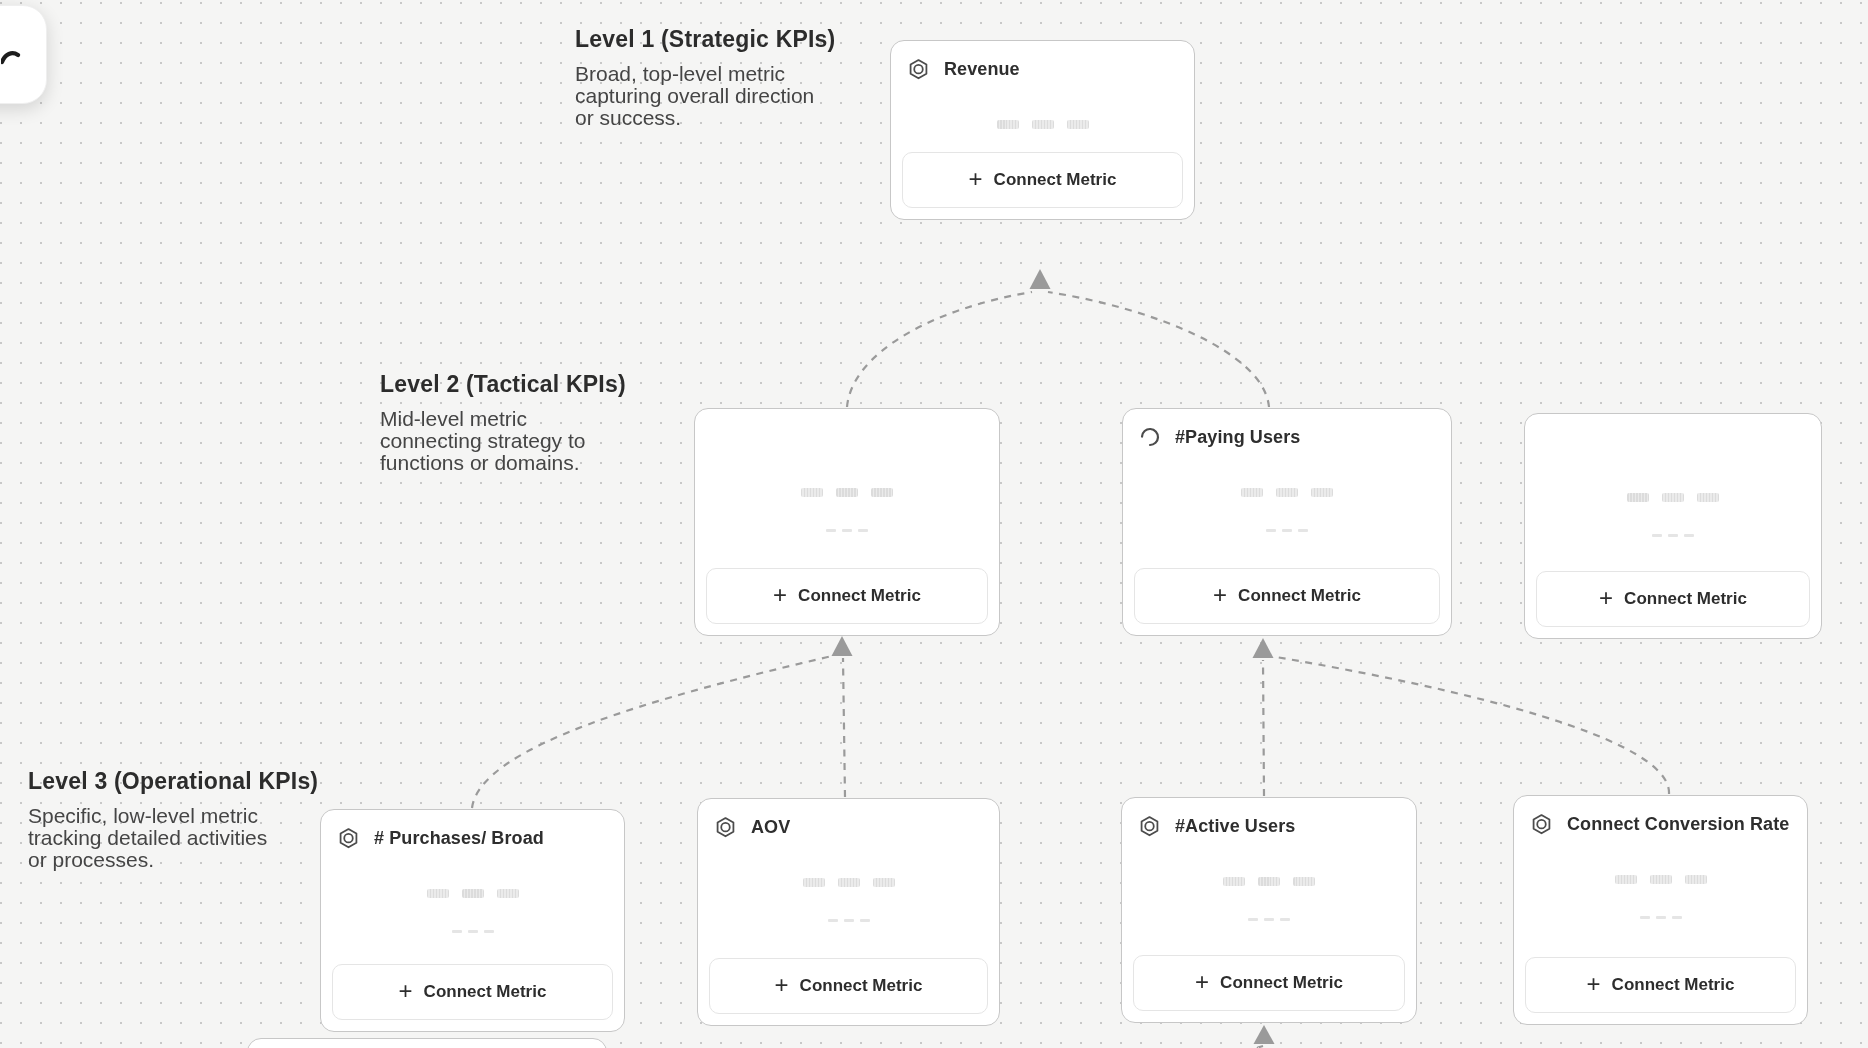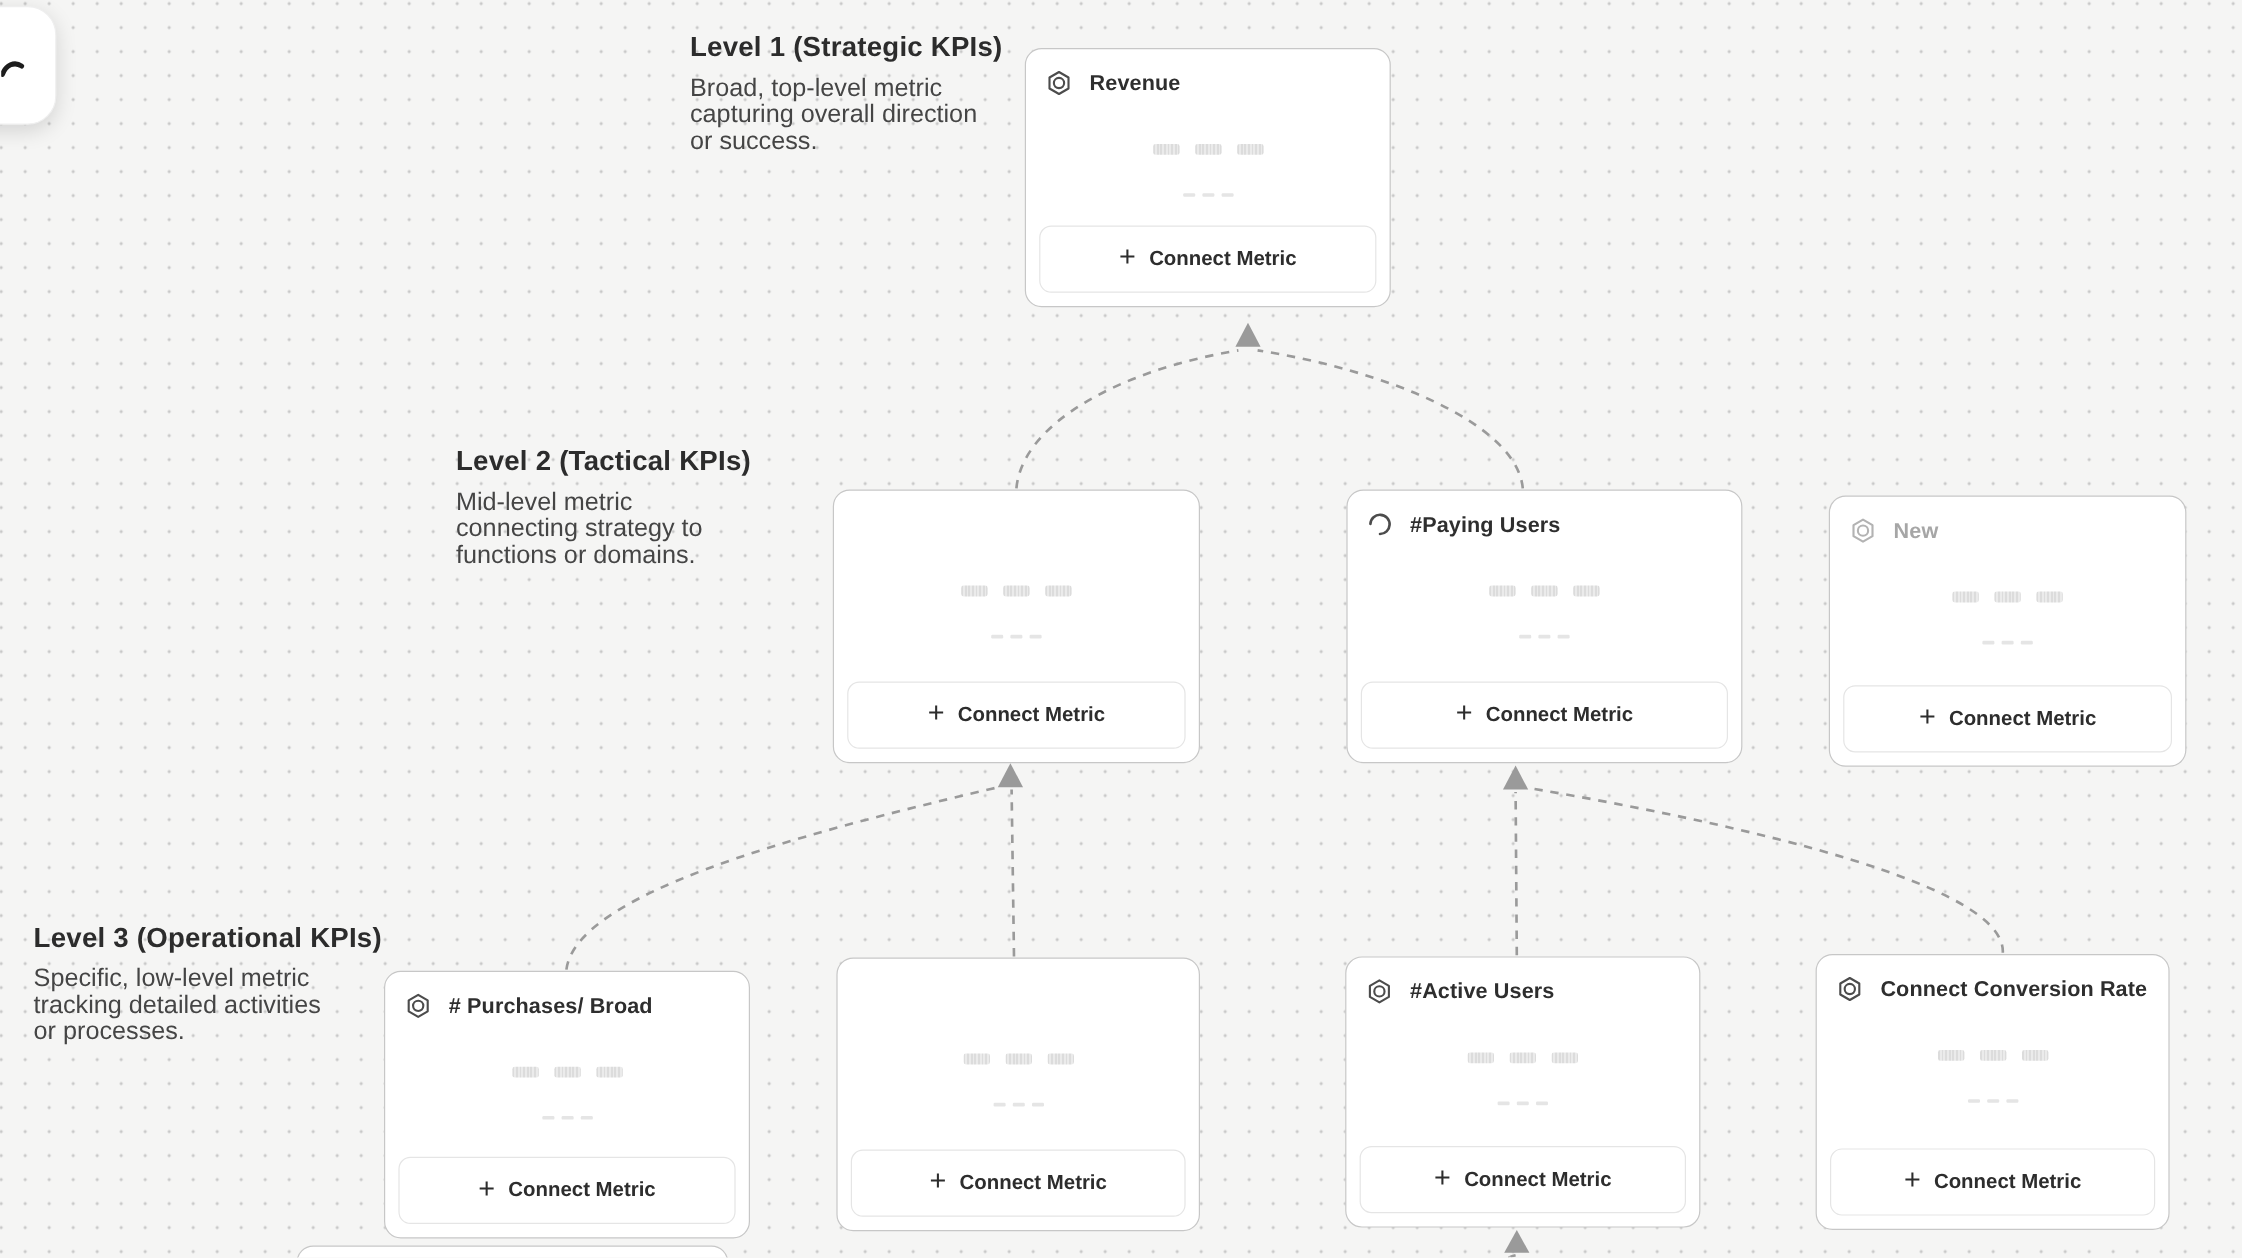--- a/index.html
+++ b/index.html
@@ -102,21 +102,21 @@
   </div>
   <div class="level-label" style="left:380px;top:371px">
     <h2>Level 2 (Tactical KPIs)</h2>
     <p style="width:218px">Mid-level metric connecting strategy to functions or domains.</p>
   </div>
   <div class="level-label" style="left:28px;top:768px">
     <h2>Level 3 (Operational KPIs)</h2>
     <p style="width:262px">Specific, low-level metric tracking detailed activities or processes.</p>
   </div>
 
-  <div class="card" style="left:854px;top:40px;width:305px;height:216px">
+  <div class="card" style="left:890px;top:40px;width:305px;height:180px">
     <div class="card-head">
       <span class="metric-icon">
         <svg width="25" height="25" viewBox="0 0 24 24" fill="none" stroke="currentColor">
           <path d="M12 2.9 L19.6 7.3 V16.1 L12 20.5 L4.4 16.1 V7.3 Z" stroke-width="1.7" stroke-linejoin="round"></path>
           <circle cx="12" cy="11.7" r="4.1" stroke-width="1.7"></circle>
         </svg>
       </span>
       <span class="card-title">Revenue</span>
     </div>
     <div class="skel-row r1">
@@ -171,29 +171,20 @@
         <span class="skel2"></span>
         <span class="skel2"></span>
     </div>
     <button class="connect-btn">
       <span class="plus">+</span>
       <span>Connect Metric</span>
     </button>
   </div>
 
   <div class="card draft" style="left:1524px;top:413px;width:298px;height:226px">
-    <div class="card-head">
-      <span class="metric-icon">
-        <svg width="25" height="25" viewBox="0 0 24 24" fill="none" stroke="currentColor">
-          <path d="M12 2.9 L19.6 7.3 V16.1 L12 20.5 L4.4 16.1 V7.3 Z" stroke-width="1.7" stroke-linejoin="round"></path>
-          <circle cx="12" cy="11.7" r="4.1" stroke-width="1.7"></circle>
-        </svg>
-      </span>
-      <span class="card-title">New</span>
-    </div>
     <div class="skel-row r1">
       <span class="skel"></span>
         <span class="skel"></span>
         <span class="skel"></span>
     </div>
     <div class="skel-row r2">
       <span class="skel2"></span>
         <span class="skel2"></span>
         <span class="skel2"></span>
     </div>
@@ -223,20 +214,29 @@
         <span class="skel2"></span>
         <span class="skel2"></span>
     </div>
     <button class="connect-btn">
       <span class="plus">+</span>
       <span>Connect Metric</span>
     </button>
   </div>
 
   <div class="card" style="left:697px;top:798px;width:303px;height:228px">
+    <div class="card-head">
+      <span class="metric-icon">
+        <svg width="25" height="25" viewBox="0 0 24 24" fill="none" stroke="currentColor">
+          <path d="M12 2.9 L19.6 7.3 V16.1 L12 20.5 L4.4 16.1 V7.3 Z" stroke-width="1.7" stroke-linejoin="round"></path>
+          <circle cx="12" cy="11.7" r="4.1" stroke-width="1.7"></circle>
+        </svg>
+      </span>
+      <span class="card-title">AOV</span>
+    </div>
     <div class="skel-row r1">
       <span class="skel"></span>
         <span class="skel"></span>
         <span class="skel"></span>
     </div>
     <div class="skel-row r2">
       <span class="skel2"></span>
         <span class="skel2"></span>
         <span class="skel2"></span>
     </div>

